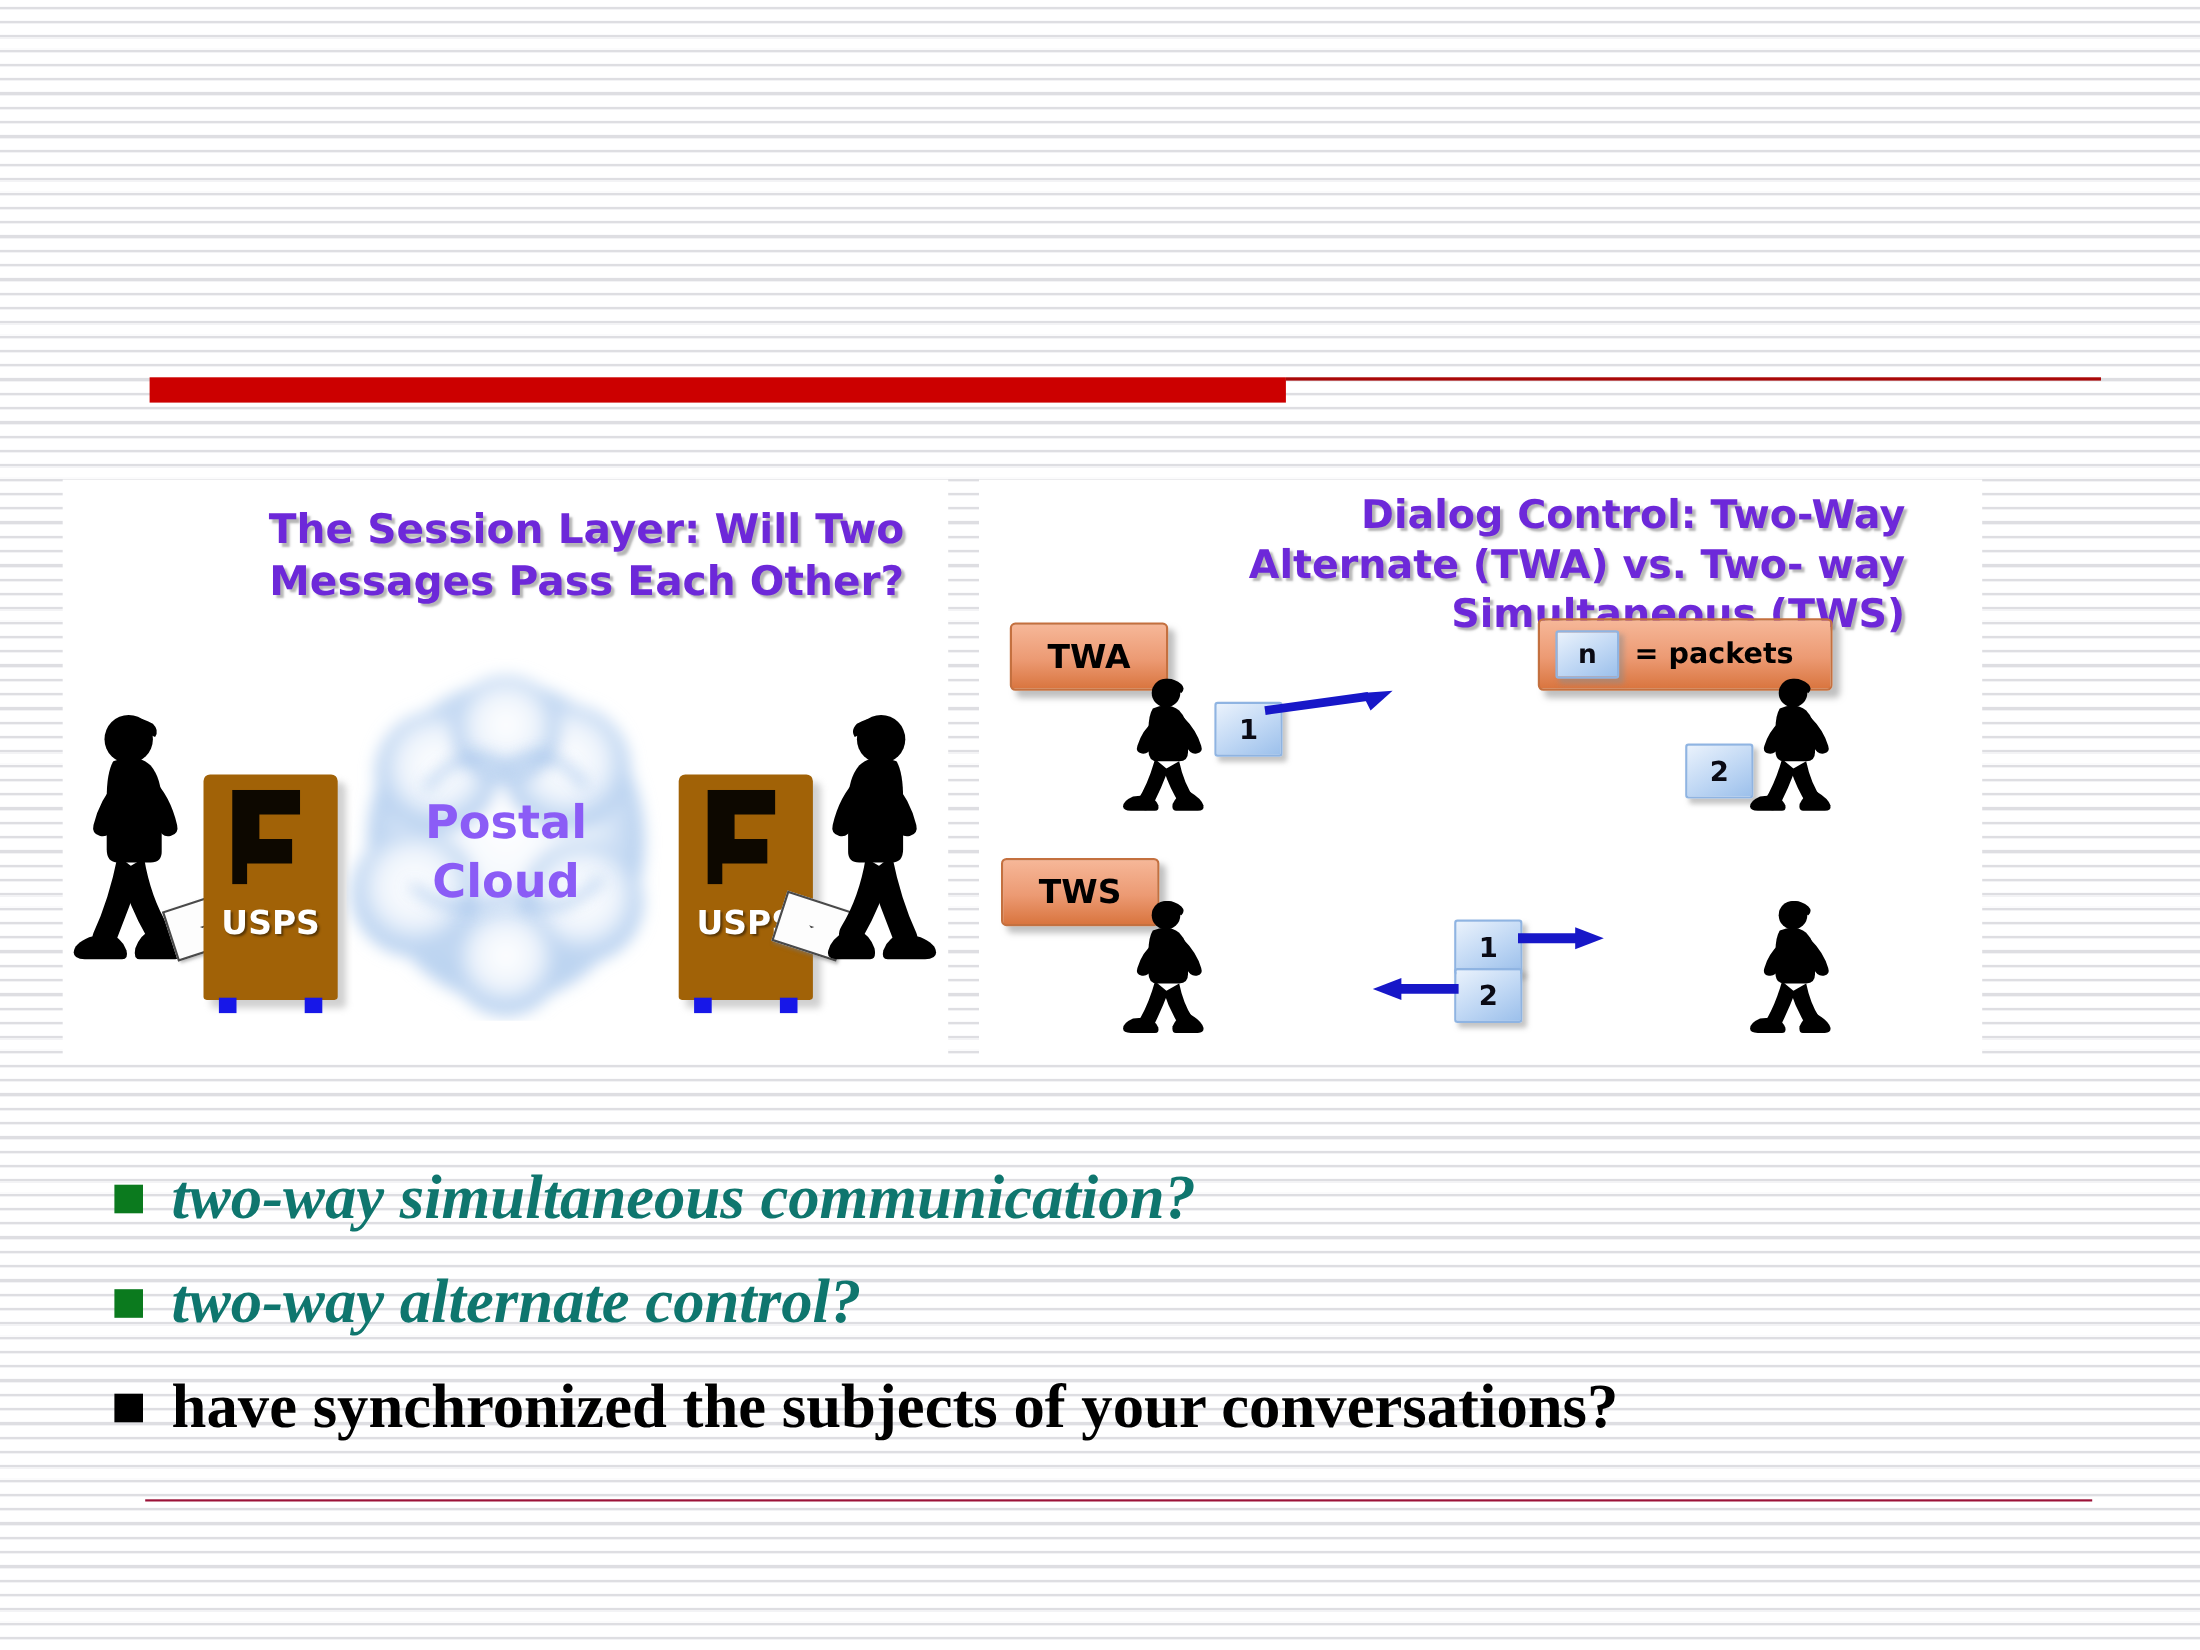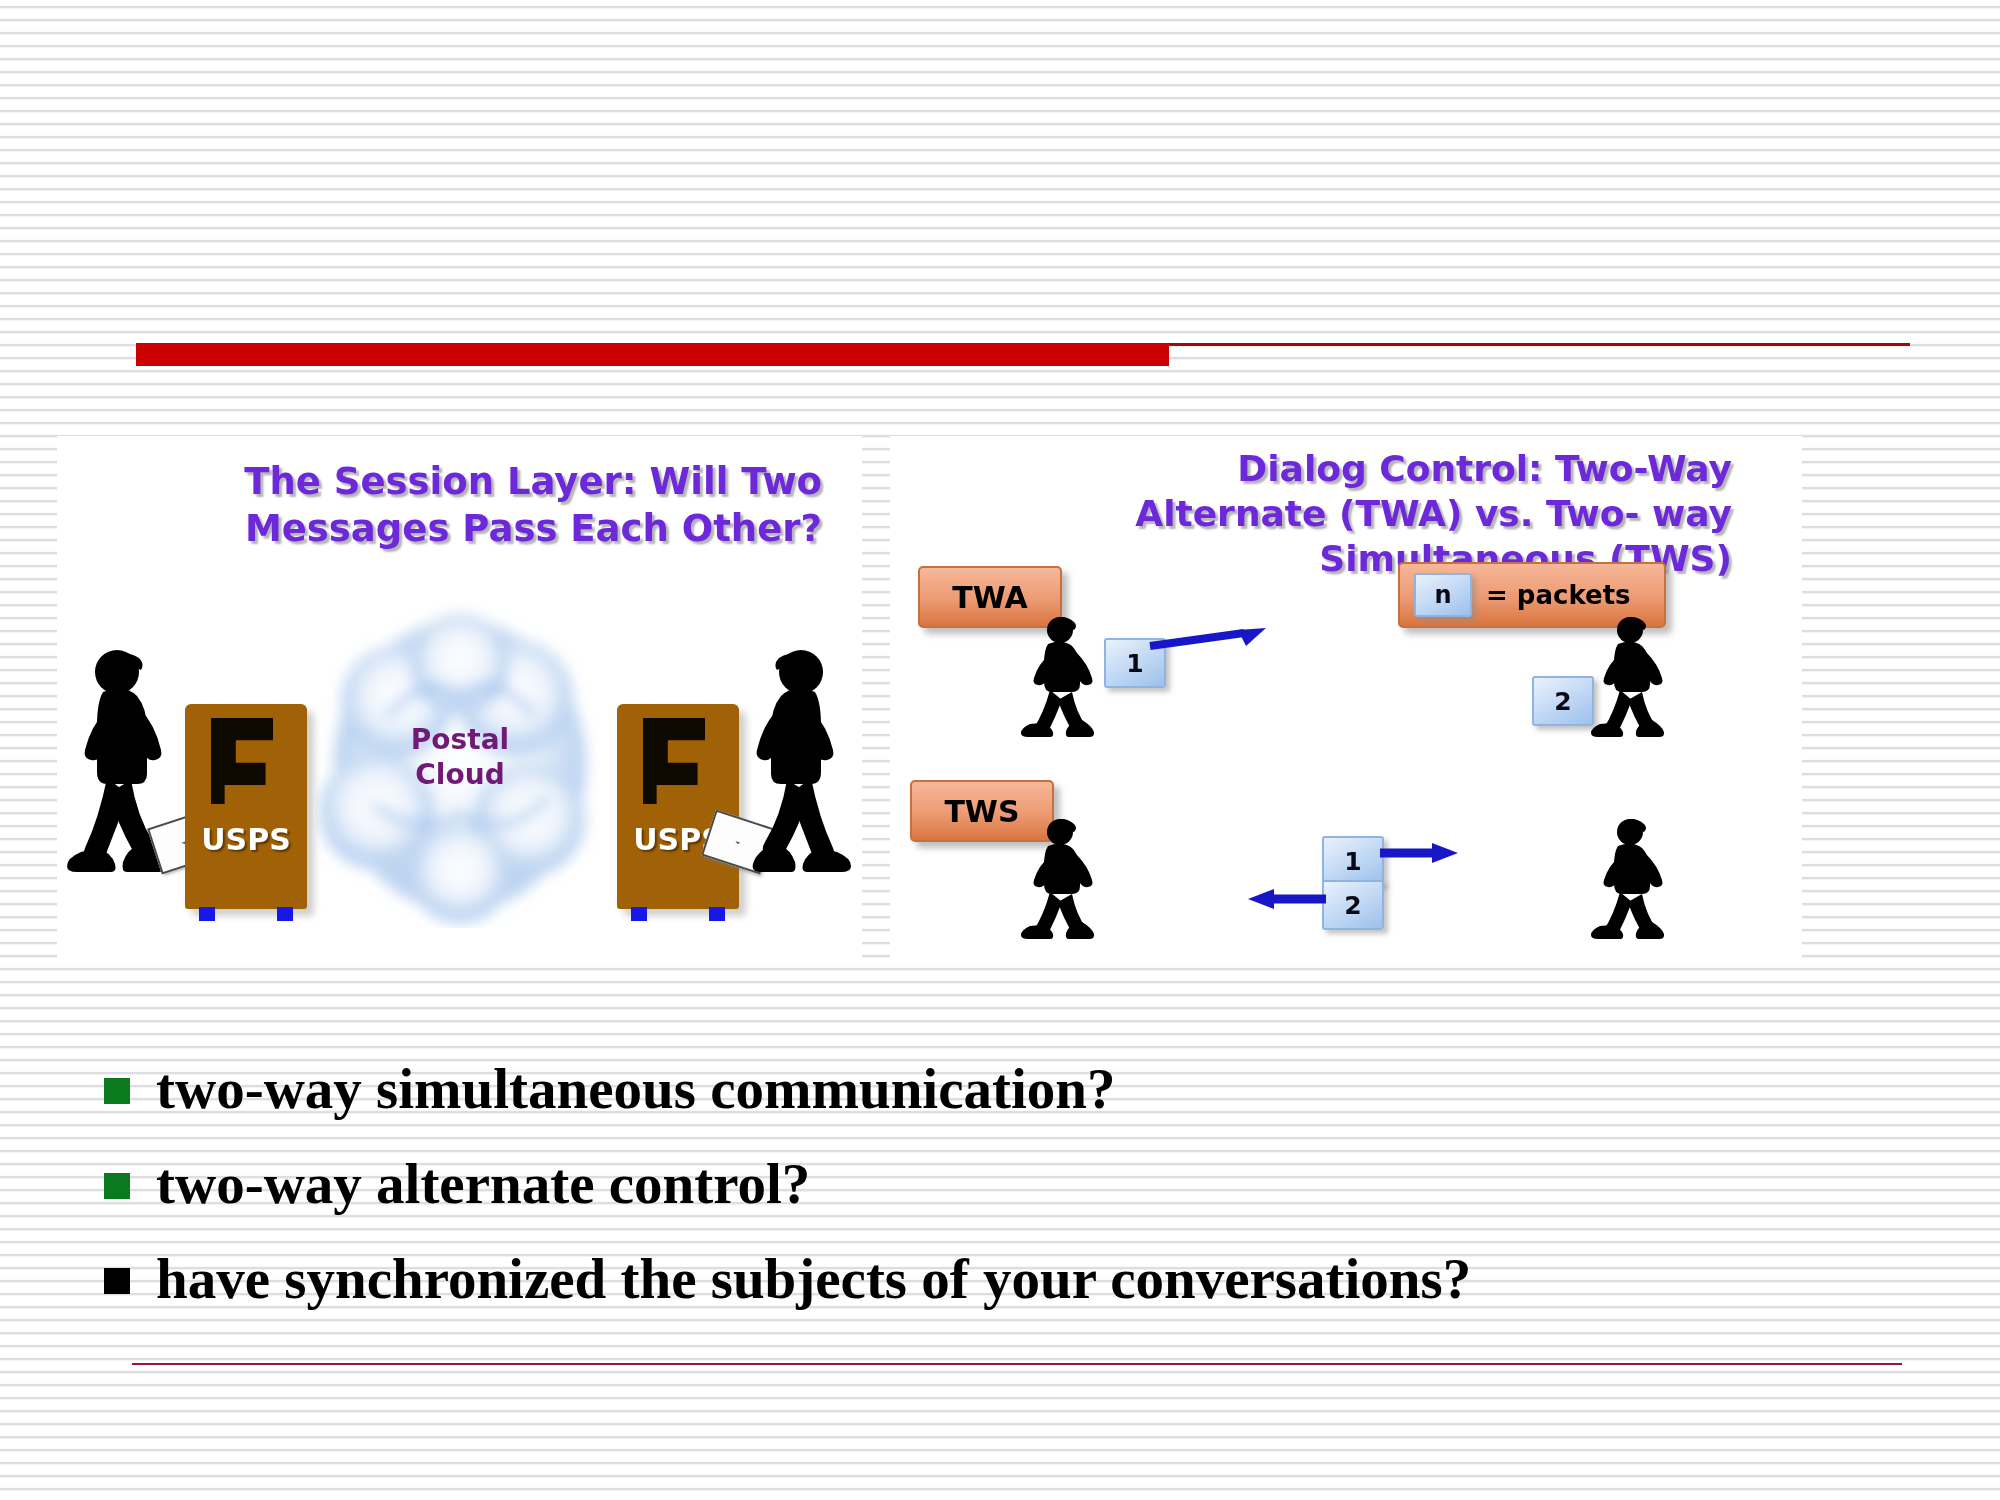--- a/index.html
+++ b/index.html
@@ -213,23 +213,23 @@
     height: 330px;
   }
   .cloud-label {
     position: absolute;
     left: 0;
     right: 0;
     top: 124px;
     text-align: center;
     font-family: "DejaVu Sans", "Liberation Sans", sans-serif;
     font-weight: bold;
-    font-size: 28px;
+    font-size: 42px;
     line-height: 1.25;
-    color: #701a75;
+    color: #8b5cf6;
     z-index: 4;
   }
 
   
   .dialog-stage {
     position: absolute;
     left: 0;
     top: 118px;
     width: 912px;
     height: 412px;
@@ -321,21 +321,21 @@
     flex: 0 0 26px;
     transform: translateY(-4px);
   }
   .bullet-text {
     font-family: "Liberation Serif", "DejaVu Serif", serif;
     font-weight: bold;
     font-size: 57px;
     line-height: 1.0;
   }
   .green .bullet-mark { background: #0B7A1E; }
-  .green .bullet-text { color: #000000; }
+  .green .bullet-text { color: #0f766e; font-style: italic; }
   .black .bullet-mark { background: #000000; }
   .black .bullet-text { color: #000000; font-style: normal; }
 
   .footer-rule {
     position: absolute;
     left: 132px;
     top: 1363px;
     width: 1770px;
     height: 2px;
     background: #9B1238;

